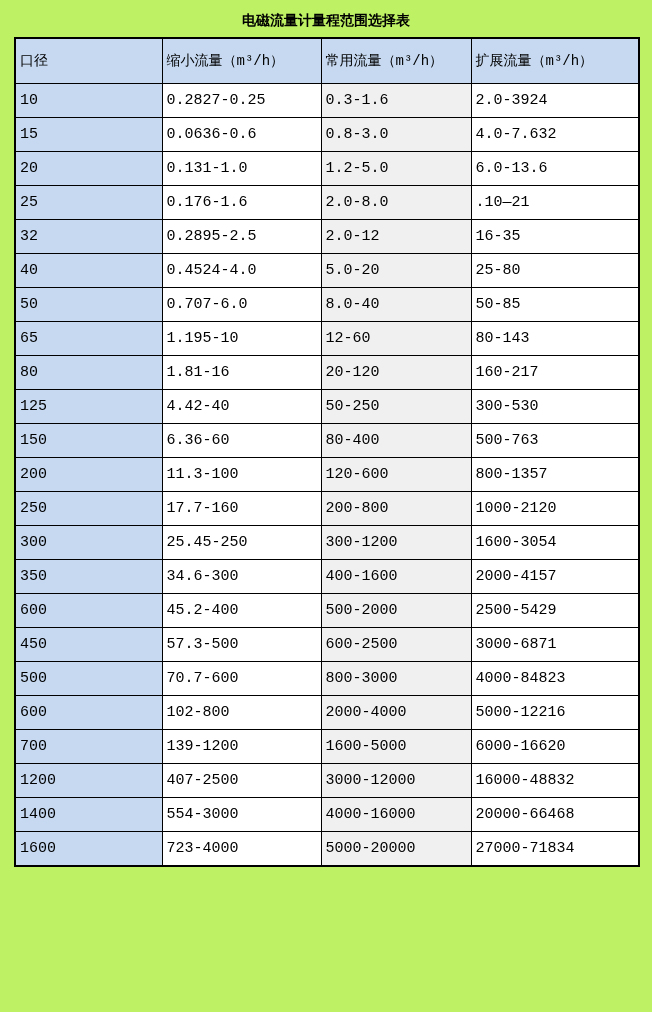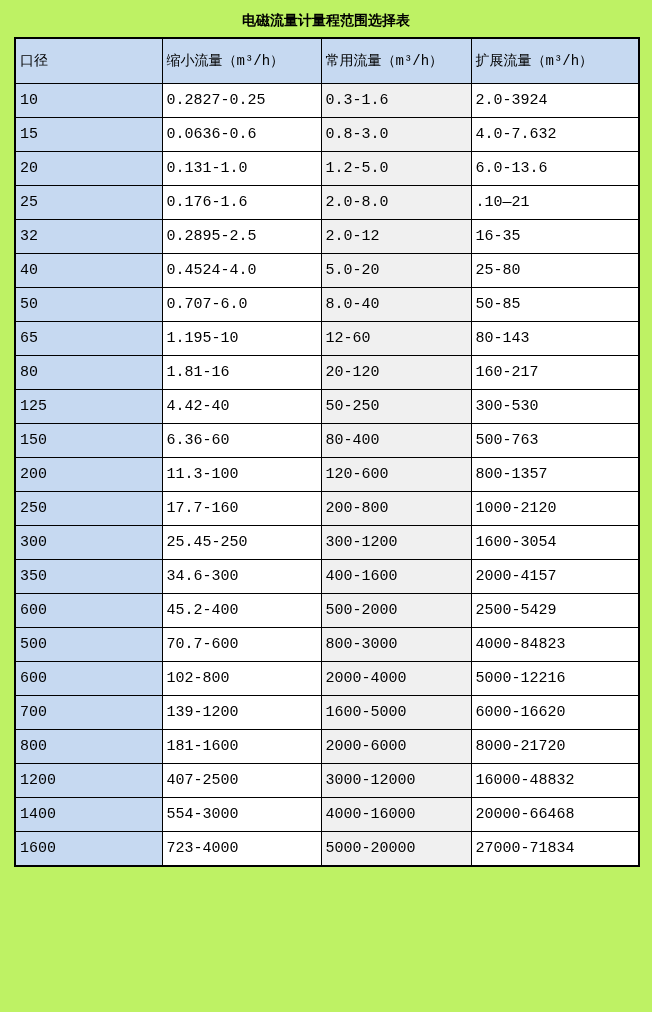--- a/index.html
+++ b/index.html
@@ -180,42 +180,42 @@
           <td>400-1600</td>
           <td>2000-4157</td>
         </tr>
         <tr>
           <td>600</td>
           <td>45.2-400</td>
           <td>500-2000</td>
           <td>2500-5429</td>
         </tr>
         <tr>
+          <td>450</td>
+          <td>57.3-500</td>
+          <td>600-2500</td>
+          <td>3000-6871</td>
+        </tr>
+        <tr>
           <td>500</td>
           <td>70.7-600</td>
           <td>800-3000</td>
           <td>4000-84823</td>
         </tr>
         <tr>
           <td>600</td>
           <td>102-800</td>
           <td>2000-4000</td>
           <td>5000-12216</td>
         </tr>
         <tr>
           <td>700</td>
           <td>139-1200</td>
           <td>1600-5000</td>
           <td>6000-16620</td>
-        </tr>
-        <tr>
-          <td>800</td>
-          <td>181-1600</td>
-          <td>2000-6000</td>
-          <td>8000-21720</td>
         </tr>
         <tr>
           <td>1200</td>
           <td>407-2500</td>
           <td>3000-12000</td>
           <td>16000-48832</td>
         </tr>
         <tr>
           <td>1400</td>
           <td>554-3000</td>

